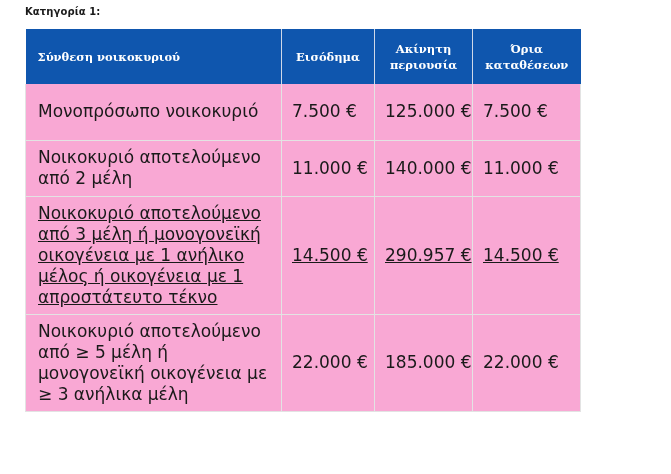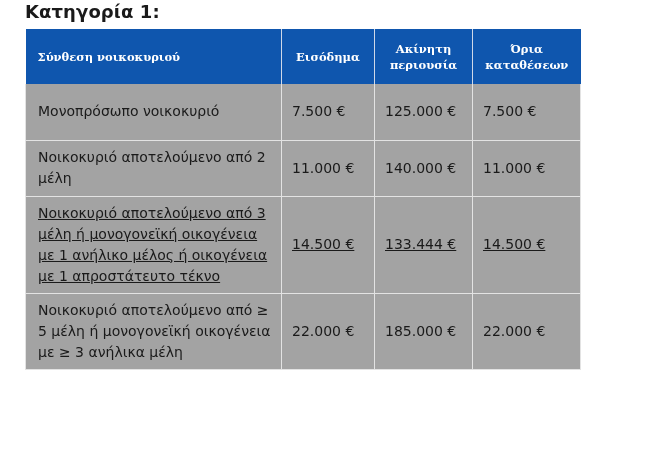--- a/index.html
+++ b/index.html
@@ -12,21 +12,21 @@
     background: #ffffff;
     font-family: "DejaVu Sans", "Liberation Sans", sans-serif;
     overflow: hidden;
     position: relative;
   }
 
   #page-title {
     position: absolute;
     left: 25px;
     top: 3px;
-    font-size: 18px;
+    font-size: 10px;
     font-weight: bold;
     color: #1a1a1a;
     letter-spacing: 0.1px;
     line-height: 18px;
     white-space: nowrap;
   }
 
   #benefits-table {
     position: absolute;
     left: 25px;
@@ -62,27 +62,27 @@
     text-align: center;
   }
   #benefits-table thead th:last-child {
     border-right: none;
     margin-top: 28px;
   }
 
   #benefits-table tbody td {
     border-bottom: 1px solid #e3e3e3;
     border-right: 1px solid #e3e3e3;
-    font-size: 14px;
+    font-size: 17px;
     line-height: 21px;
     color: #1a1a1a;
     vertical-align: middle;
     padding: 6px 10px;
     box-sizing: border-box;
-    background: #a3a3a3;
+    background: #f9a8d4;
   }
   #benefits-table tbody td.cell-household {
     text-align: left;
     padding-left: 12px;
     border-left: 1px solid #e3e3e3;
   }
   #benefits-table tbody td.cell-num {
     text-align: left;
     white-space: nowrap;
   }
@@ -123,21 +123,21 @@
     </tr>
     <tr class="h-56">
       <td class="cell-household">Νοικοκυριό αποτελούμενο από 2 μέλη</td>
       <td class="cell-num">11.000 €</td>
       <td class="cell-num">140.000 €</td>
       <td class="cell-num cell-num-last">11.000 €</td>
     </tr>
     <tr class="h-87">
       <td class="cell-household">Νοικοκυριό αποτελούμενο από 3 μέλη ή μονογονεϊκή οικογένεια με 1 ανήλικο μέλος ή οικογένεια με 1 απροστάτευτο τέκνο</td>
       <td class="cell-num">14.500 €</td>
-      <td class="cell-num">133.444 €</td>
+      <td class="cell-num">290.957 €</td>
       <td class="cell-num cell-num-last">14.500 €</td>
     </tr>
     <tr class="h-71">
       <td class="cell-household">Νοικοκυριό αποτελούμενο από ≥ 5 μέλη ή μονογονεϊκή οικογένεια με ≥ 3 ανήλικα μέλη</td>
       <td class="cell-num">22.000 €</td>
       <td class="cell-num">185.000 €</td>
       <td class="cell-num cell-num-last">22.000 €</td>
     </tr>
   </tbody>
 </table>

